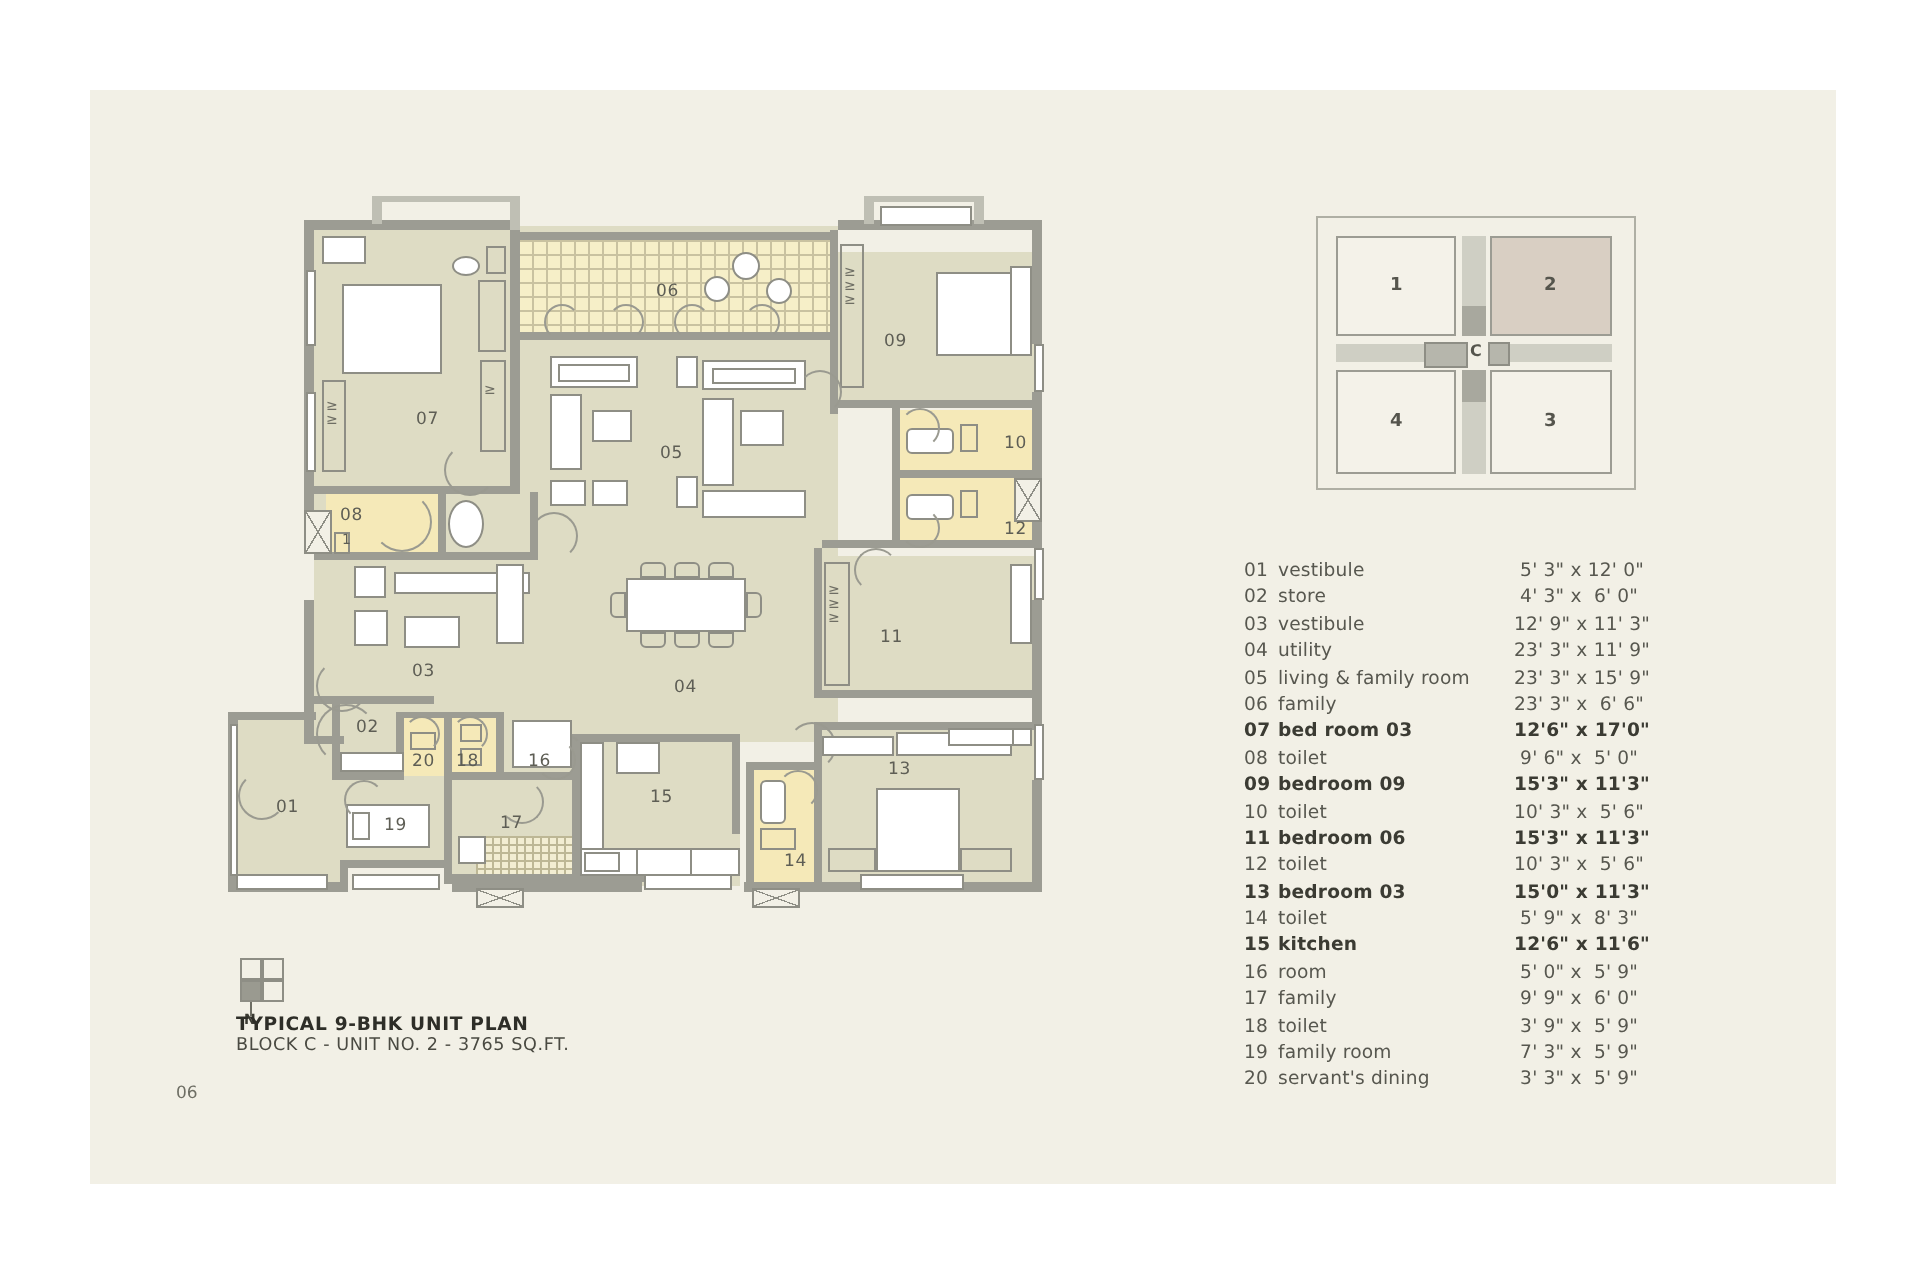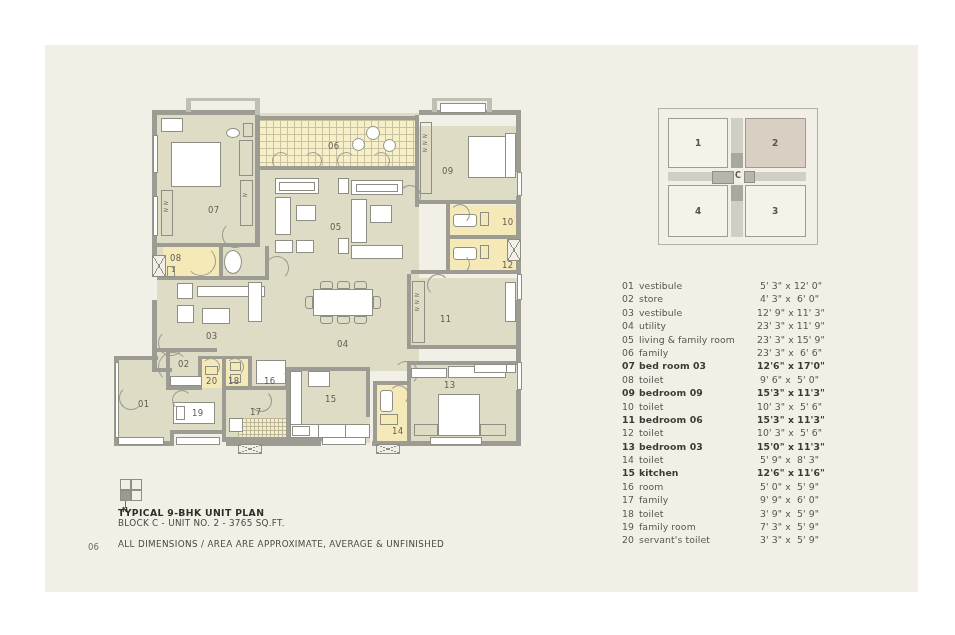--- a/index.html
+++ b/index.html
@@ -425,32 +425,31 @@
           <span class="nm">toilet</span>
           <span class="dim"> 3' 9" x  5' 9"</span>
         </div>
       <div class="lrow">
           <span class="num">19</span>
           <span class="nm">family room</span>
           <span class="dim"> 7' 3" x  5' 9"</span>
         </div>
       <div class="lrow">
           <span class="num">20</span>
-          <span class="nm">servant's toilet</span>
+          <span class="nm">servant's dining</span>
           <span class="dim"> 3' 3" x  5' 9"</span>
         </div>
     </div>
   </div>
 
   <div id="northbox" style="left:120px;top:479px;width:26px;height:26px;">
     <div class="nsq" style="left:0;top:0;width:11px;height:11px;"></div>
     <div class="nsq" style="left:11px;top:0;width:11px;height:11px;"></div>
     <div class="nsq f" style="left:0;top:11px;width:11px;height:11px;"></div>
     <div class="nsq" style="left:11px;top:11px;width:11px;height:11px;"></div>
     <div class="nline" style="left:5px;top:22px;width:1px;height:7px;"></div>
     <div class="nlet" style="left:2px;top:27px;">N</div>
   </div>
 
   <div id="cap1" style="left:118px;top:507px;">TYPICAL 9-BHK UNIT PLAN</div>
   <div id="cap2" style="left:118px;top:518px;">BLOCK C - UNIT NO. 2  -  3765 SQ.FT.</div>
-  <div id="disc" style="left:118px;top:539px;">ALL DIMENSIONS / AREA ARE APPROXIMATE, AVERAGE &amp; UNFINISHED</div>
   <div id="pgno" style="left:88px;top:542px;">06</div>
 </div>
 
 </body></html>

